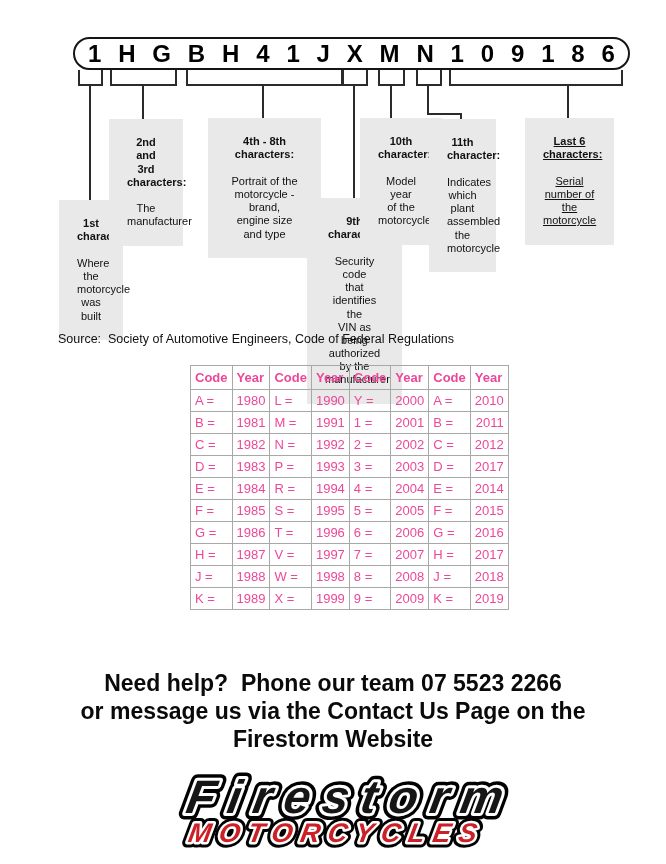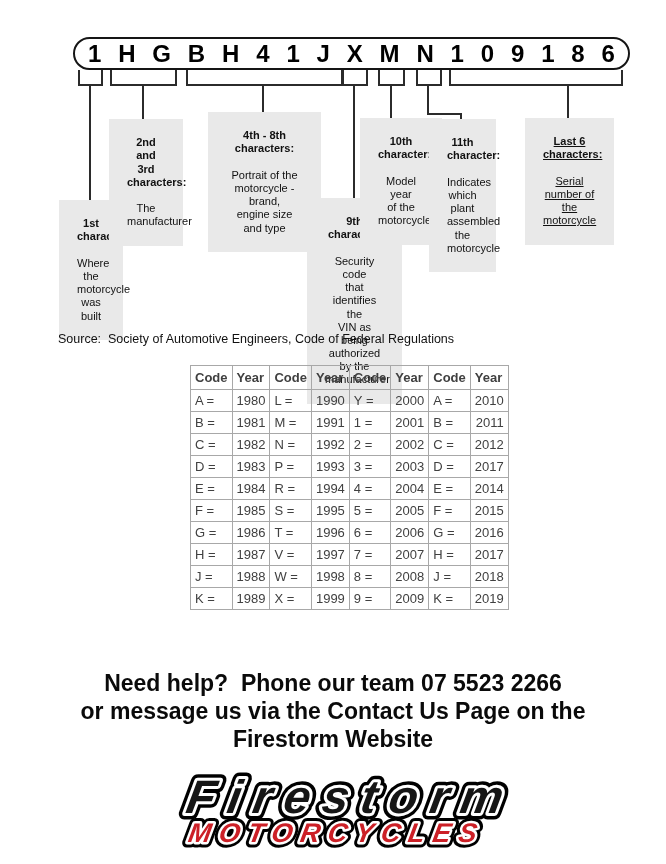--- a/index.html
+++ b/index.html
@@ -21,30 +21,30 @@
     border-left:2px solid #2b2b2b; border-right:2px solid #2b2b2b; border-bottom:2px solid #2b2b2b; }
   .vline { position:absolute; width:2px; background:#2b2b2b; }
   .hline { position:absolute; height:2px; background:#2b2b2b; }
 
   
   .callout { position:absolute; background:#e9e9e9; text-align:center;
     font-size:11px; line-height:1.2; padding:4px 18px; white-space:pre-line; color:#111; }
   .callout-title { font-weight:bold; }
   .c1 { left:59px;  top:200px; width:64px; }
   .c2 { left:109px; top:119px; width:74px; }
-  .c3 { left:208px; top:112px; width:113px; }
+  .c3 { left:208px; top:118px; width:113px; }
   .c4 { left:307px; top:198px; width:95px; }
   .c5 { left:360px; top:118px; width:82px; }
   .c6 { left:429px; top:119px; width:67px; }
   .c7 { left:525px; top:118px; width:89px;text-decoration:underline; }
 
   .source { position:absolute; left:58px; top:302px; font-size:12.5px; white-space:pre; color:#111;margin-top:30px; }
 
   
-  .year-table { position:absolute; left:190px; top:365px; border-collapse:collapse; font-size:13px; color:#404040; }
+  .year-table { position:absolute; left:190px; top:365px; border-collapse:collapse; font-size:13px; color:#ec4899; }
   .year-table th, .year-table td { border:1px solid #a8a8a8; padding:3px 4px; width:27px; height:17px; vertical-align:middle; }
   .year-table th { text-align:left; font-weight:bold; padding-top:4px; padding-bottom:4px; }
   .year-table td.year { text-align:right; }
   .year-table td.code { text-align:left; }
 
   
   .help { position:absolute; left:0; top:669px; width:666px; text-align:center;
     font-size:23px; font-weight:bold; line-height:28px; color:#0a0a0a; }
   .help-line { white-space:pre; }
 

